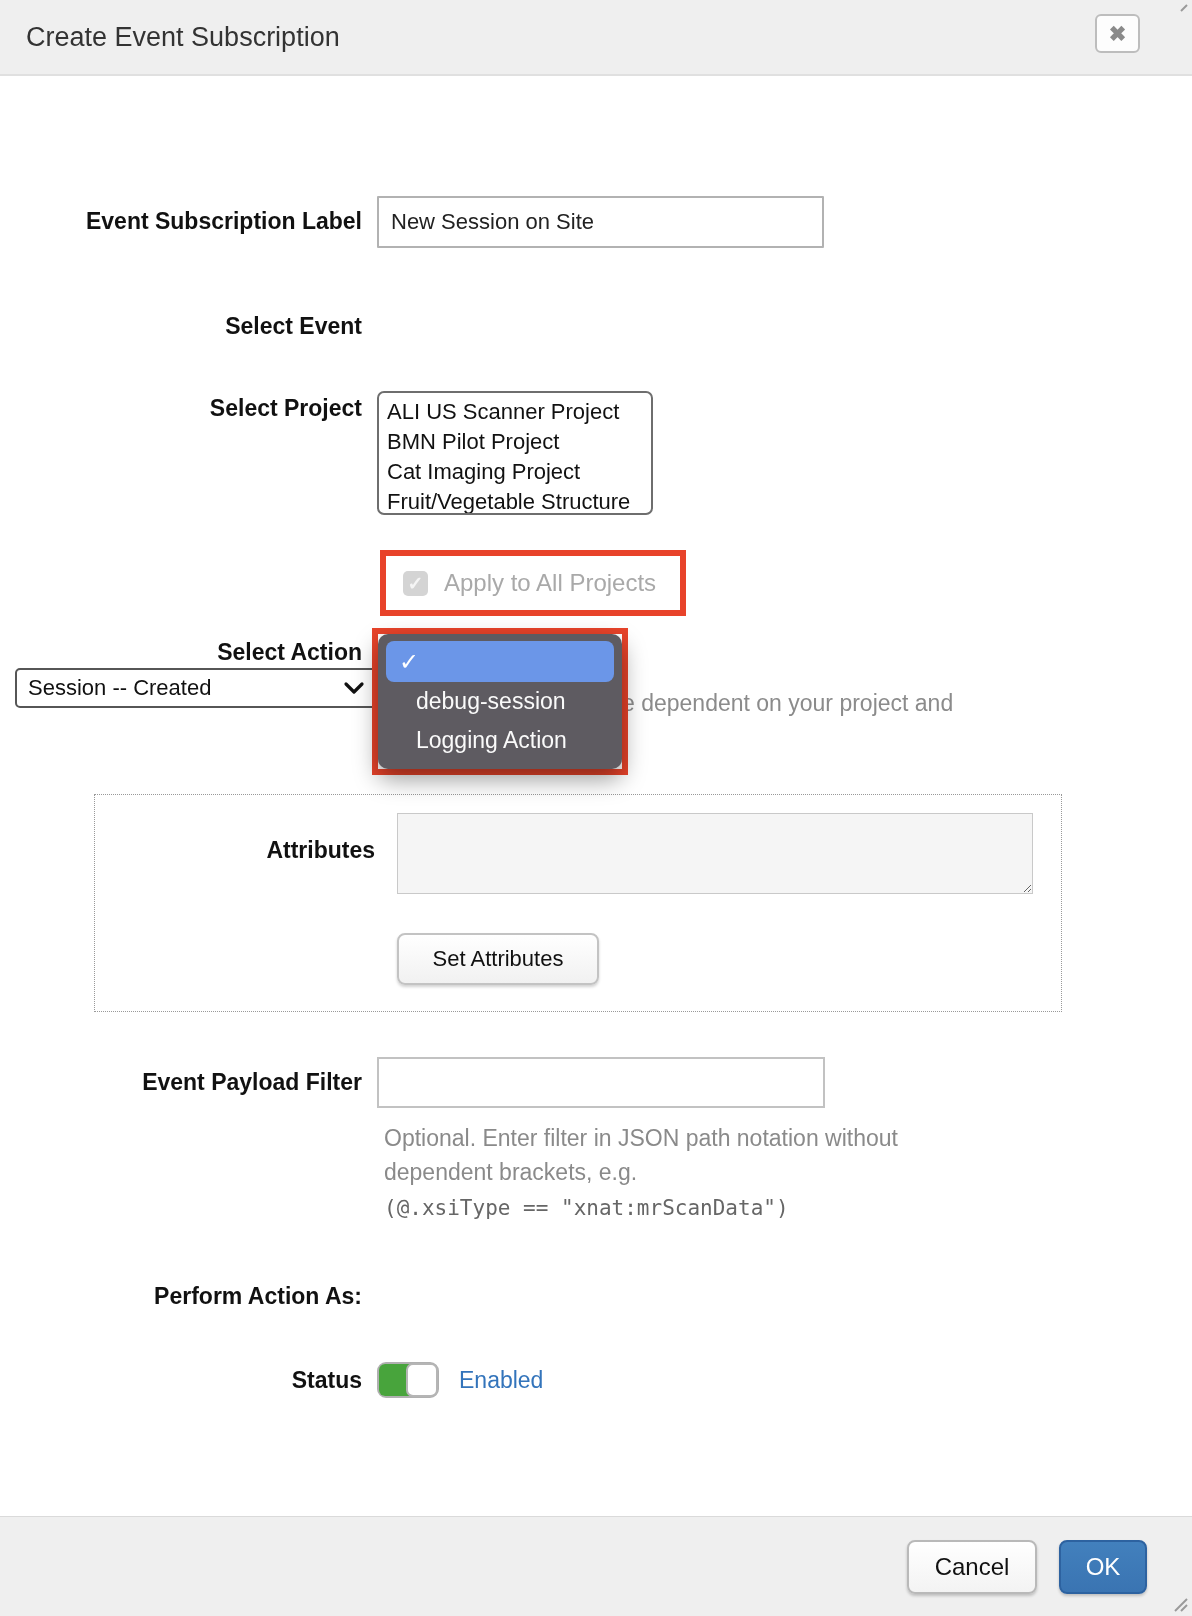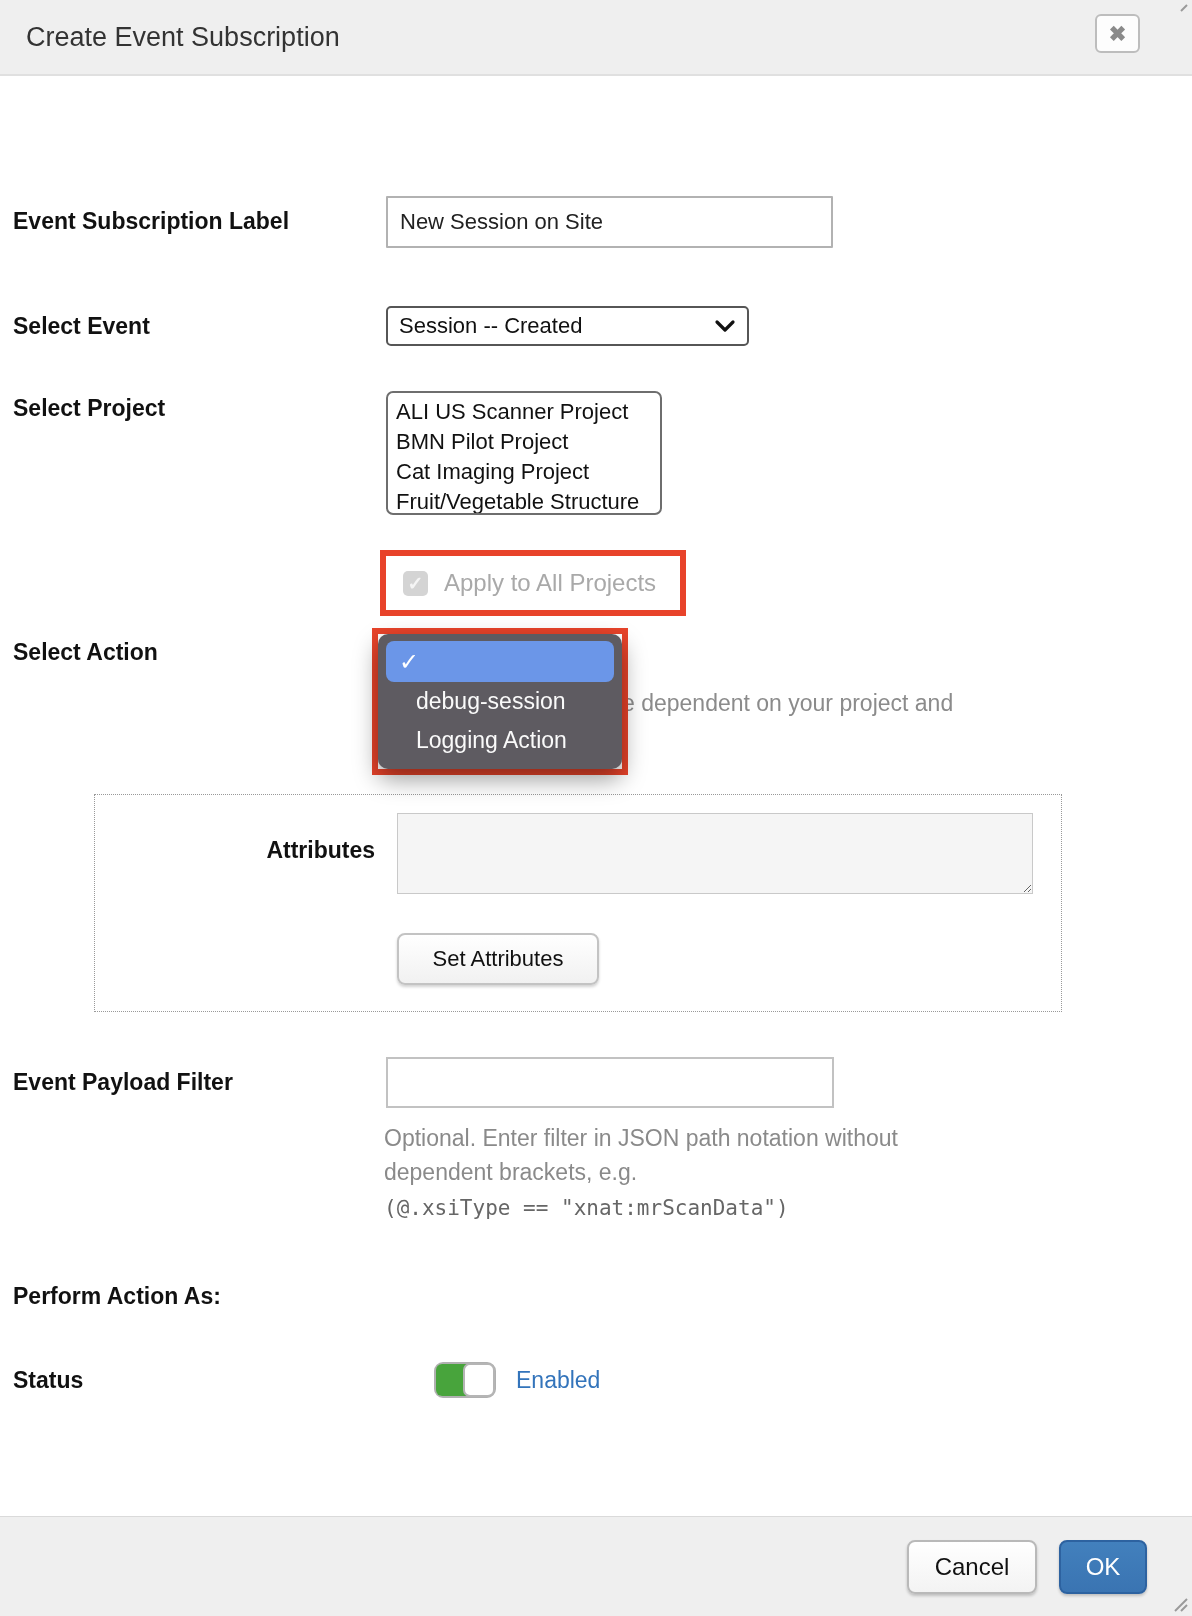--- a/index.html
+++ b/index.html
@@ -24,34 +24,34 @@
   .close-btn {
     position: absolute; right: 52px; top: 14px; width: 45px; height: 39px;
     background: #fdfdfd; border: 2px solid #bdbdbd; border-radius: 6px;
     display: flex; align-items: center; justify-content: center; cursor: pointer;
   }
   .close-btn span { color: #8a8a8a; font-size: 21px; font-weight: bold; }
   .ne-grip { position: absolute; top: 2px; right: 2px; }
   
   .row { position: absolute; left: 0; display: flex; }
   .lbl {
-    width: 362px; text-align: left; font-weight: bold;
-    font-size: 23px; color: #111; flex: 0 0 362px; padding-left: 13px;
-  }
-  .ctrl { margin-left: 24px; }
+    width: 362px; text-align: right; font-weight: bold;
+    font-size: 23px; color: #111; flex: 0 0 362px;
+  }
+  .ctrl { margin-left: 15px; }
   
   .row-sub-label { top: 196px; }
   .row-sub-label .lbl { line-height: 34px; padding-top: 8px; }
   .text-input {
     width: 447px; height: 52px; border: 2px solid #b2b2b2; background: #fff;
     font-family: "Liberation Sans", sans-serif; font-size: 22px; color: #222;
     padding: 0 12px; border-radius: 1px;
   }
   
-  .row-event { top: 306px; }
+  .row-event { top: 306px; flex-direction: column; }
   .row-event .lbl { line-height: 40px; }
   .select-box {
     position: relative; width: 363px; height: 40px;
     border: 2px solid #565656; border-radius: 5px; background: #fff;
     font-size: 22px; color: #111; line-height: 36px; padding: 0 40px 0 11px;
     cursor: pointer; white-space: nowrap;
   }
   .select-box svg { position: absolute; right: 11px; top: 11px; }
   
   .row-project { top: 391px; }
@@ -126,21 +126,21 @@
   }
   .payload-help { position: absolute; left: 384px; top: 1121px; }
   .payload-help .help-line { font-size: 23px; color: #8a8a8a; line-height: 34px; }
   .payload-help .help-code {
     font-family: "DejaVu Sans Mono", monospace; font-size: 21px; color: #666;
     line-height: 30px; margin-top: 4px;
   }
   
   .row-perform { top: 1278px; }
   .row-perform .lbl, .row-status .lbl { line-height: 36px; }
-  .row-status { top: 1362px; gap: 48px; }
+  .row-status { top: 1362px; }
   .toggle {
     position: relative; width: 62px; height: 36px; border: 2px solid #b0b0b0;
     border-radius: 9px; background: linear-gradient(#d0d0d0, #dcdcdc); cursor: pointer; flex: 0 0 62px;
   }
   .toggle .knob {
     position: absolute; top: -1px; width: 32px; height: 34px;
     background: #fff; border: 2px solid #b5b5b5; border-radius: 7px;
   }
   .toggle.off .knob { left: -1px; }
   .toggle.on  { background: linear-gradient(#d0d0d0, #dcdcdc); }

